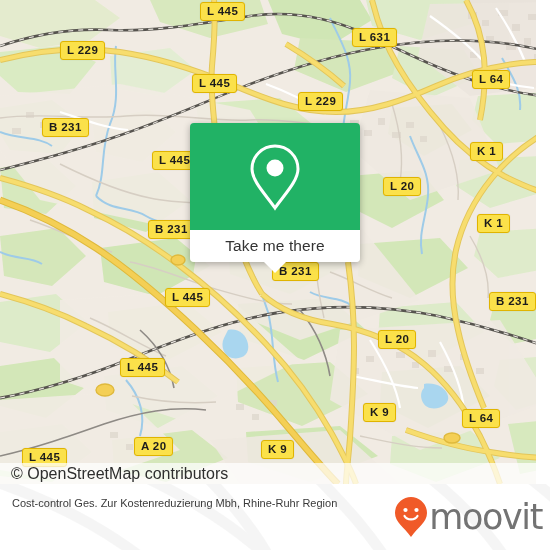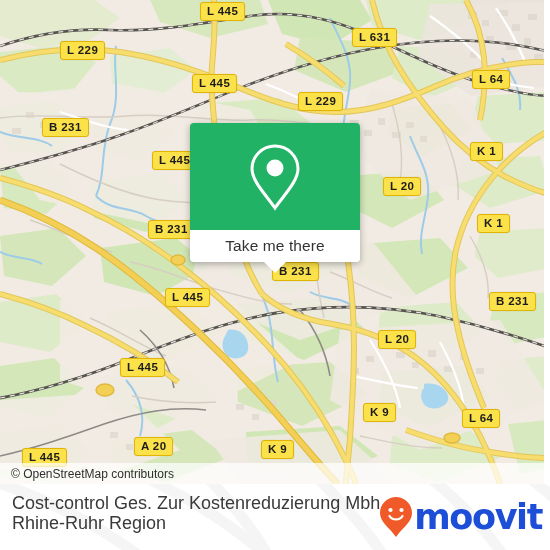--- a/index.html
+++ b/index.html
@@ -20,21 +20,20 @@
   }
 
   
   #map-area {
     position: absolute;
     left: 0; top: 0;
     width: 536px;
     height: 484px;
     overflow: hidden;
     background: #f1ebe3;
-    padding-left: 8px;
   }
   .map-canvas {
     position: absolute;
     left: 0; top: 0;
     width: 550px;
     height: 484px;
   }
 
   
   .shield {
@@ -111,21 +110,21 @@
     left: 0;
     top: 463px;
     width: 550px;
     height: 21px;
     background: rgba(255,255,255,.72);
     display: flex;
     align-items: center;
     z-index: 50;
   }
   #attribution-text {
-    font-size: 12px;
+    font-size: 16px;
     color: #2e2e2e;
     padding-left: 11px;
     font-family: "Liberation Sans", sans-serif;
   }
 
   
   #footer {
     position: absolute;
     left: 0;
     top: 484px;
@@ -140,39 +139,39 @@
     width: 550px;
     height: 550px;
     opacity: .06;
     pointer-events: none;
   }
   #footer-title {
     position: absolute;
     left: 12px;
     top: 9px;
     width: 400px;
-    font-size: 18px;
+    font-size: 11px;
     line-height: 20px;
     color: #3a3a3a;
     font-family: "Liberation Sans", sans-serif;
   }
   #brand-logo {
     position: absolute;
     right: 8px;
     top: 15px;
     display: flex;
     align-items: center;
     height: 36px;
   }
   #brand-pin { display: block; margin-right: 1px; }
   #brand-word {
     font-family: "DejaVu Sans", sans-serif;
     font-size: 35px;
-    font-weight: bold;
-    color: #1d4ed8;
+    font-weight: normal;
+    color: #737373;
     letter-spacing: -1.4px;
     line-height: 35px;
   }
 </style>
 </head>
 <body>
 
 <div id="app">
 
   <div id="map-area">

